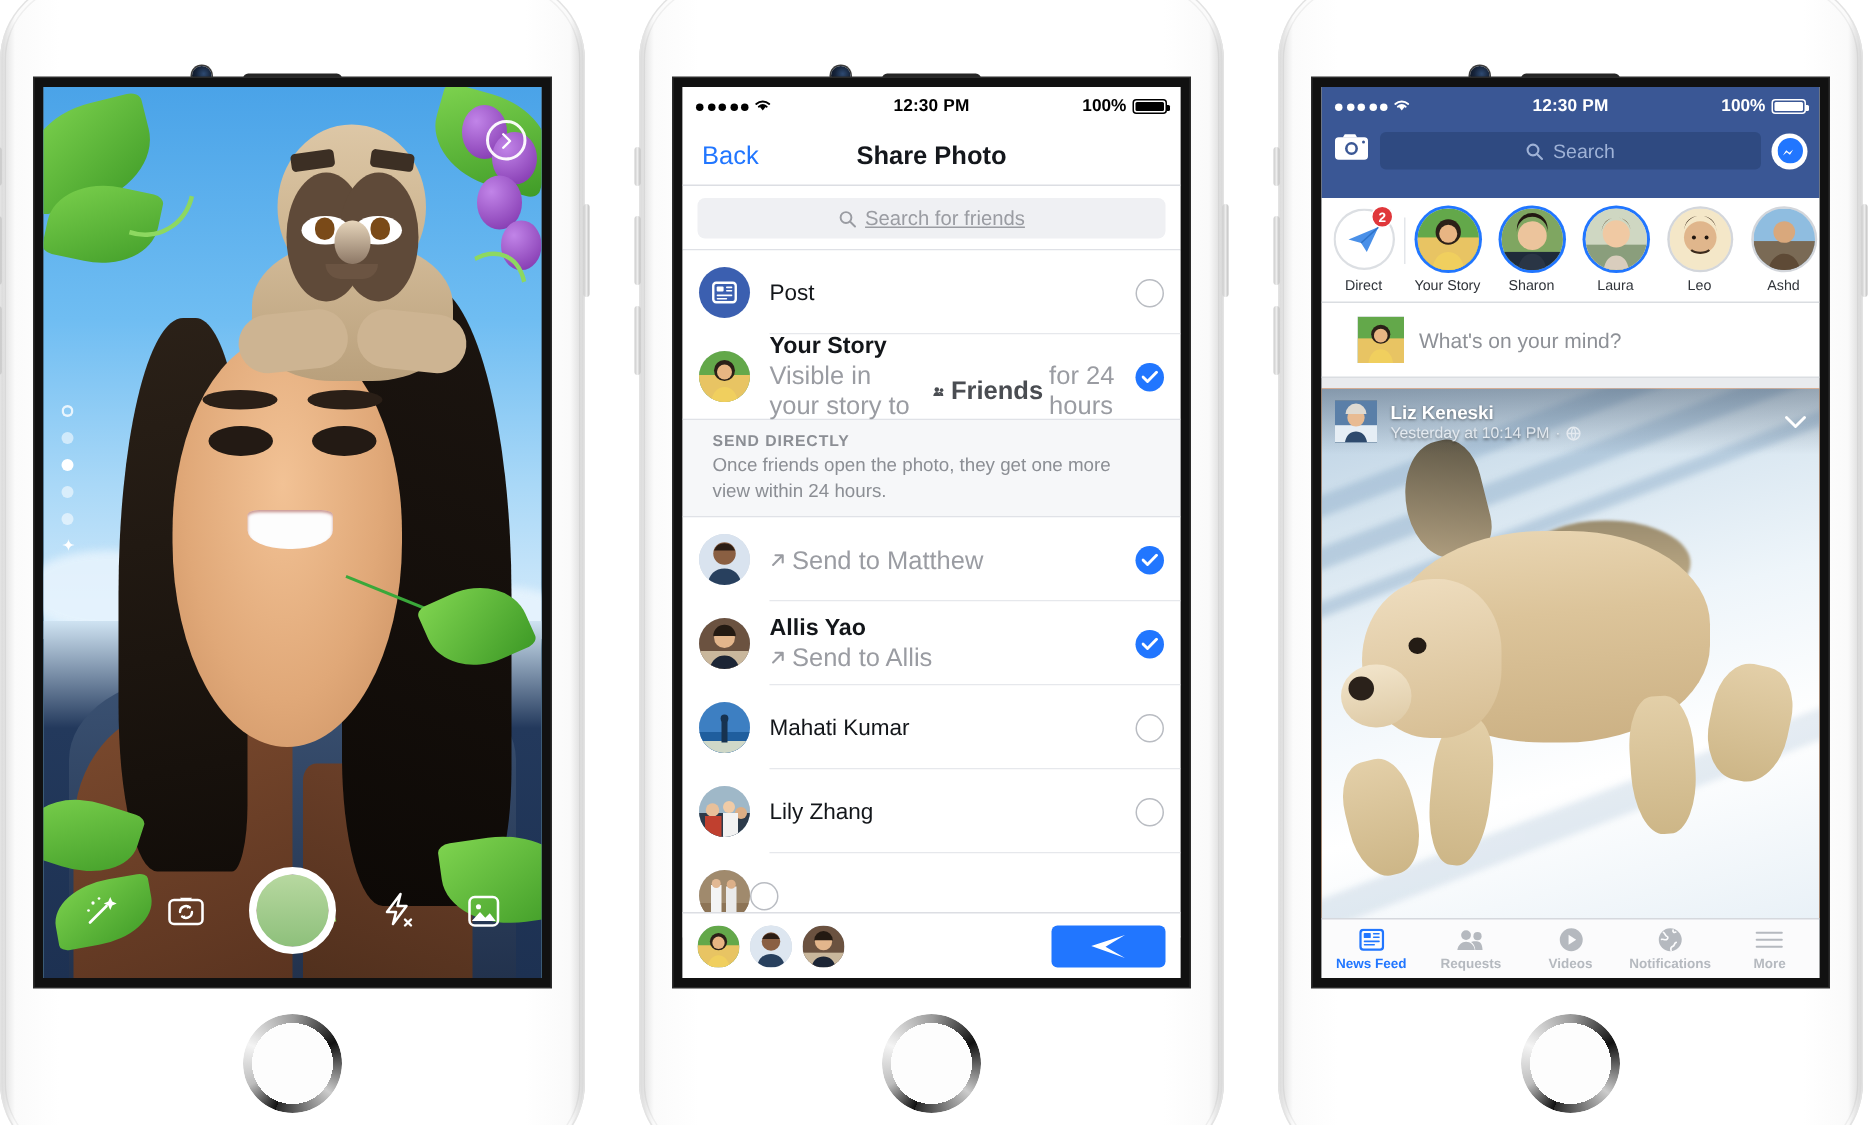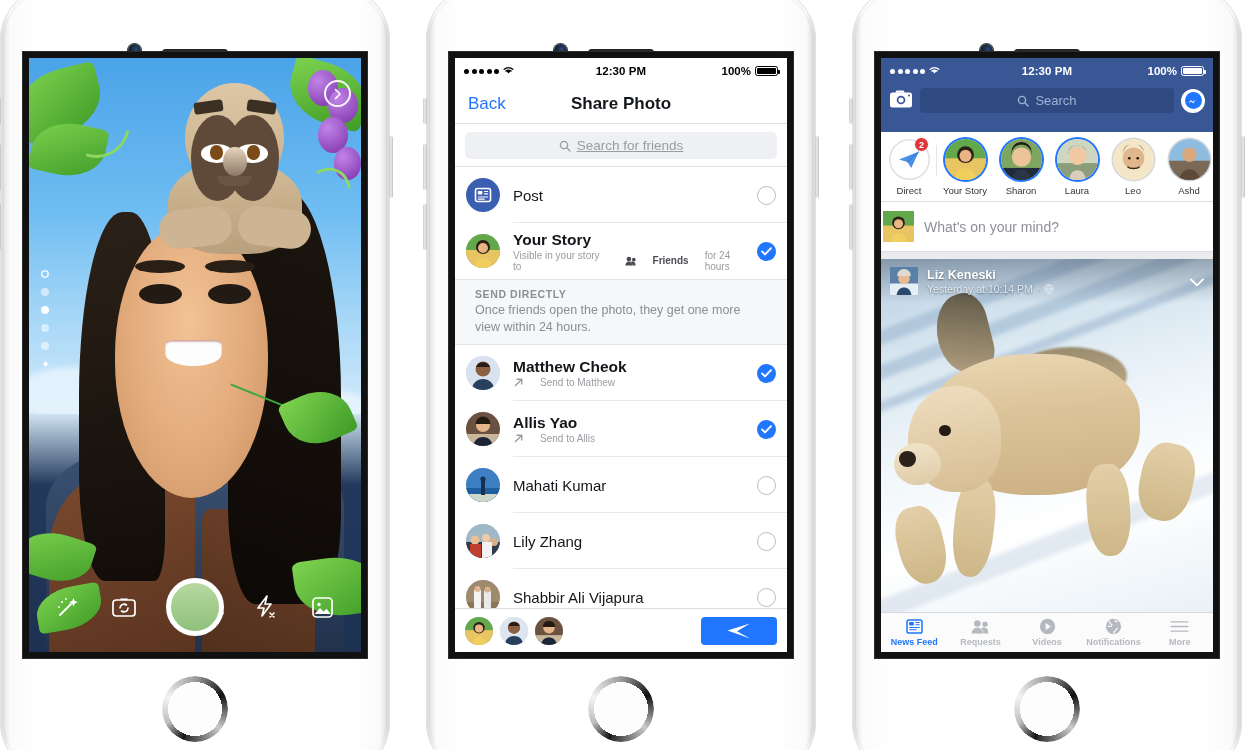--- a/index.html
+++ b/index.html
@@ -153,21 +153,21 @@
   .nav2 .back{ color:#2176ff; font-size:17px; }
   .nav2 .title{ position:absolute; left:0; right:0; text-align:center; font-size:17px; font-weight:bold; color:#14171c; pointer-events:none;}
   .searchwrap{ padding:8px 10px 7px; background:#fff;}
   .searchbar{ height:27px; background:#eff0f3; border-radius:5px; display:flex; align-items:center; justify-content:center; gap:6px; color:#9a9ca2; font-size:13.5px;text-decoration:underline;}
   .sep{ height:1px; background:#dfe1e6; }
   .row { display:flex; align-items:center; padding:0 11px; height:56px; background:#fff; position:relative;}
   .row .av { width:34px; height:34px; border-radius:50%; flex:0 0 34px; overflow:hidden; background:#cfd6e0;}
   .row .meta{ flex:1; margin-left:13px; min-width:0;}
   .row .nm { font-size:15px; color:#13161a; }
   .row .nm.big { font-size:15.5px; font-weight:bold; }
-  .row .sub{ font-size:10px; color:#9a9ca2; margin-top:1px; display:flex; align-items:center; gap:16px;}
+  .row .sub{ font-size:17px; color:#9a9ca2; margin-top:1px; display:flex; align-items:center; gap:4px;}
   .row .sub b{ color:#4a4d52; }
   .row .rowline{ position:absolute; left:58px; right:0; bottom:0; height:1px; background:#e6e8ec;}
   .radio{ width:19px;height:19px;border-radius:50%; border:1.6px solid #b9bcc2; flex:0 0 19px;}
   .radio.on{ border:none; background:#2176ff; display:flex; align-items:center; justify-content:center; color:#fff;}
   .post-ic{ width:34px;height:34px;border-radius:50%; background:#3b5fb0; display:flex;align-items:center;justify-content:center; flex:0 0 34px;}
   .sectionhdr{ background:#f6f7f9; padding:8px 20px 9px; border-top:1px solid #e0e2e7; border-bottom:1px solid #e0e2e7;}
   .sectionhdr .t{ font-size:10.5px; letter-spacing:.6px; color:#8b8e94; font-weight:bold;}
   .sectionhdr .d{ font-size:12.5px; color:#8b8e94; margin-top:2px; line-height:1.32;}
   .composer{ position:absolute; left:0; right:0; bottom:0; height:44px; background:#fff;
      border-top:1px solid #dcdee3; display:flex; align-items:center; padding:0 10px; gap:7px;}
@@ -184,21 +184,21 @@
   .stories{ background:#fff; display:flex; padding:7px 0 5px; gap:0; border-bottom:1px solid #dadde1; overflow:hidden;}
   .story{ width:56px; flex:0 0 56px; text-align:center; position:relative;}
   .story .circ{ width:41px;height:41px;border-radius:50%; margin:0 auto; overflow:hidden; position:relative; background:#dfe3e8;}
   .story.ring .circ{ box-shadow: 0 0 0 2px #2176ff, 0 0 0 4px #fff; }
   .story.seen .circ{ box-shadow: 0 0 0 1.5px #d3d6db; }
   .story .lbl{ font-size:9.5px; color:#30343a; margin-top:5px; white-space:nowrap;}
   .direct .circ{ background:#fff; box-shadow: inset 0 0 0 1.5px #dcdfe3; display:flex;align-items:center;justify-content:center;}
   .badge{ position:absolute; top:-2px; right:8px; background:#e0373b; color:#fff; font-size:9px; font-weight:bold;
       min-width:15px;height:15px;border-radius:50%; display:flex;align-items:center;justify-content:center; border:1.5px solid #fff;}
   .divider-v{ position:absolute; right:0; top:6px; bottom:20px; width:1px; background:#e3e6ea;}
-  .composerfb{ background:#fff; display:flex; align-items:center; gap:10px; padding:9px 2px; border-bottom:1px solid #dadde1;}
+  .composerfb{ background:#fff; display:flex; align-items:center; gap:10px; padding:9px 24px; border-bottom:1px solid #dadde1;}
   .composerfb .av{ width:31px;height:31px; overflow:hidden; background:#cfd6e0;}
   .composerfb .ph{ color:#8d9096; font-size:14px;}
   .gapfb{ height:7px; background:#e9ebee; }
   .postcard{ position:relative; flex:1; overflow:hidden; background:#f97316;}
   .dogimg{ position:absolute; inset:0; }
   .snow{ position:absolute; inset:0; background:linear-gradient(165deg,#b9cfe2 0%,#d5e4ef 22%,#eef5fa 46%,#ffffff 70%,#e9f1f7 100%); }
   .snowband{ position:absolute; height:14px; background:rgba(140,170,200,.45); transform:rotate(-21deg); filter:blur(2px);}
   .dog-body{ position:absolute; left:14%; top:27%; width:64%; height:40%;
       background:linear-gradient(175deg,#ead7b4 0%,#dcc49a 40%,#cbb083 100%); border-radius:48% 44% 46% 48%;}
   .dog-back{ position:absolute; left:40%; top:25%; width:34%; height:16%;
@@ -458,21 +458,20 @@
         <div class="row">
           <div class="av">
             <svg width="34" height="34" viewBox="0 0 34 34">
                 <rect width="34" height="34" fill="#d9e3ef"></rect>
                 <circle cx="17" cy="13" r="7.5" fill="#8a5f42"></circle>
                 <path d="M6 34c0-7 5-11 11-11s11 4 11 11z" fill="#28405e"></path>
                 <path d="M10 11a7.5 7.5 0 0114 0z" fill="#2b1d14"></path>
               </svg>
           </div>
           <div class="meta">
-            <div class="nm big">Matthew Cheok</div>
             <div class="sub">
               <svg width="11" height="11" viewBox="0 0 11 11">
                   <path d="M2.4 8.6L8.6 2.4M4 2.2h4.8V7" fill="none" stroke="#9a9ca2" stroke-width="1.4" stroke-linecap="round" stroke-linejoin="round"></path>
                 </svg>
               <span>Send to Matthew</span>
             </div>
           </div>
           <div class="radio on">
             <svg width="11" height="9" viewBox="0 0 11 9">
                 <path d="M1 4.4L4 7.4 10 1.2" fill="none" stroke="#fff" stroke-width="1.9" stroke-linecap="round" stroke-linejoin="round"></path>
@@ -547,23 +546,20 @@
         <div class="row">
           <div class="av">
             <svg width="34" height="34" viewBox="0 0 34 34">
                 <rect width="34" height="34" fill="#a08a6d"></rect>
                 <rect y="22" width="34" height="12" fill="#8d7456"></rect>
                 <rect x="8" y="10" width="7" height="20" fill="#f4f4f4"></rect>
                 <rect x="18" y="11" width="7" height="19" fill="#eaeaea"></rect>
                 <circle cx="11.5" cy="9" r="3" fill="#e2b893"></circle>
                 <circle cx="21.5" cy="9.5" r="3" fill="#dcb089"></circle>
               </svg>
-          </div>
-          <div class="meta">
-            <div class="nm">Shabbir Ali Vijapura</div>
           </div>
           <div class="radio"></div>
           <div class="rowline"></div>
         </div>
       </div>
 
       <div class="composer">
         <div class="mini">
           <svg width="28" height="28" viewBox="0 0 34 34">
               <rect width="34" height="34" fill="#63a84a"></rect>

